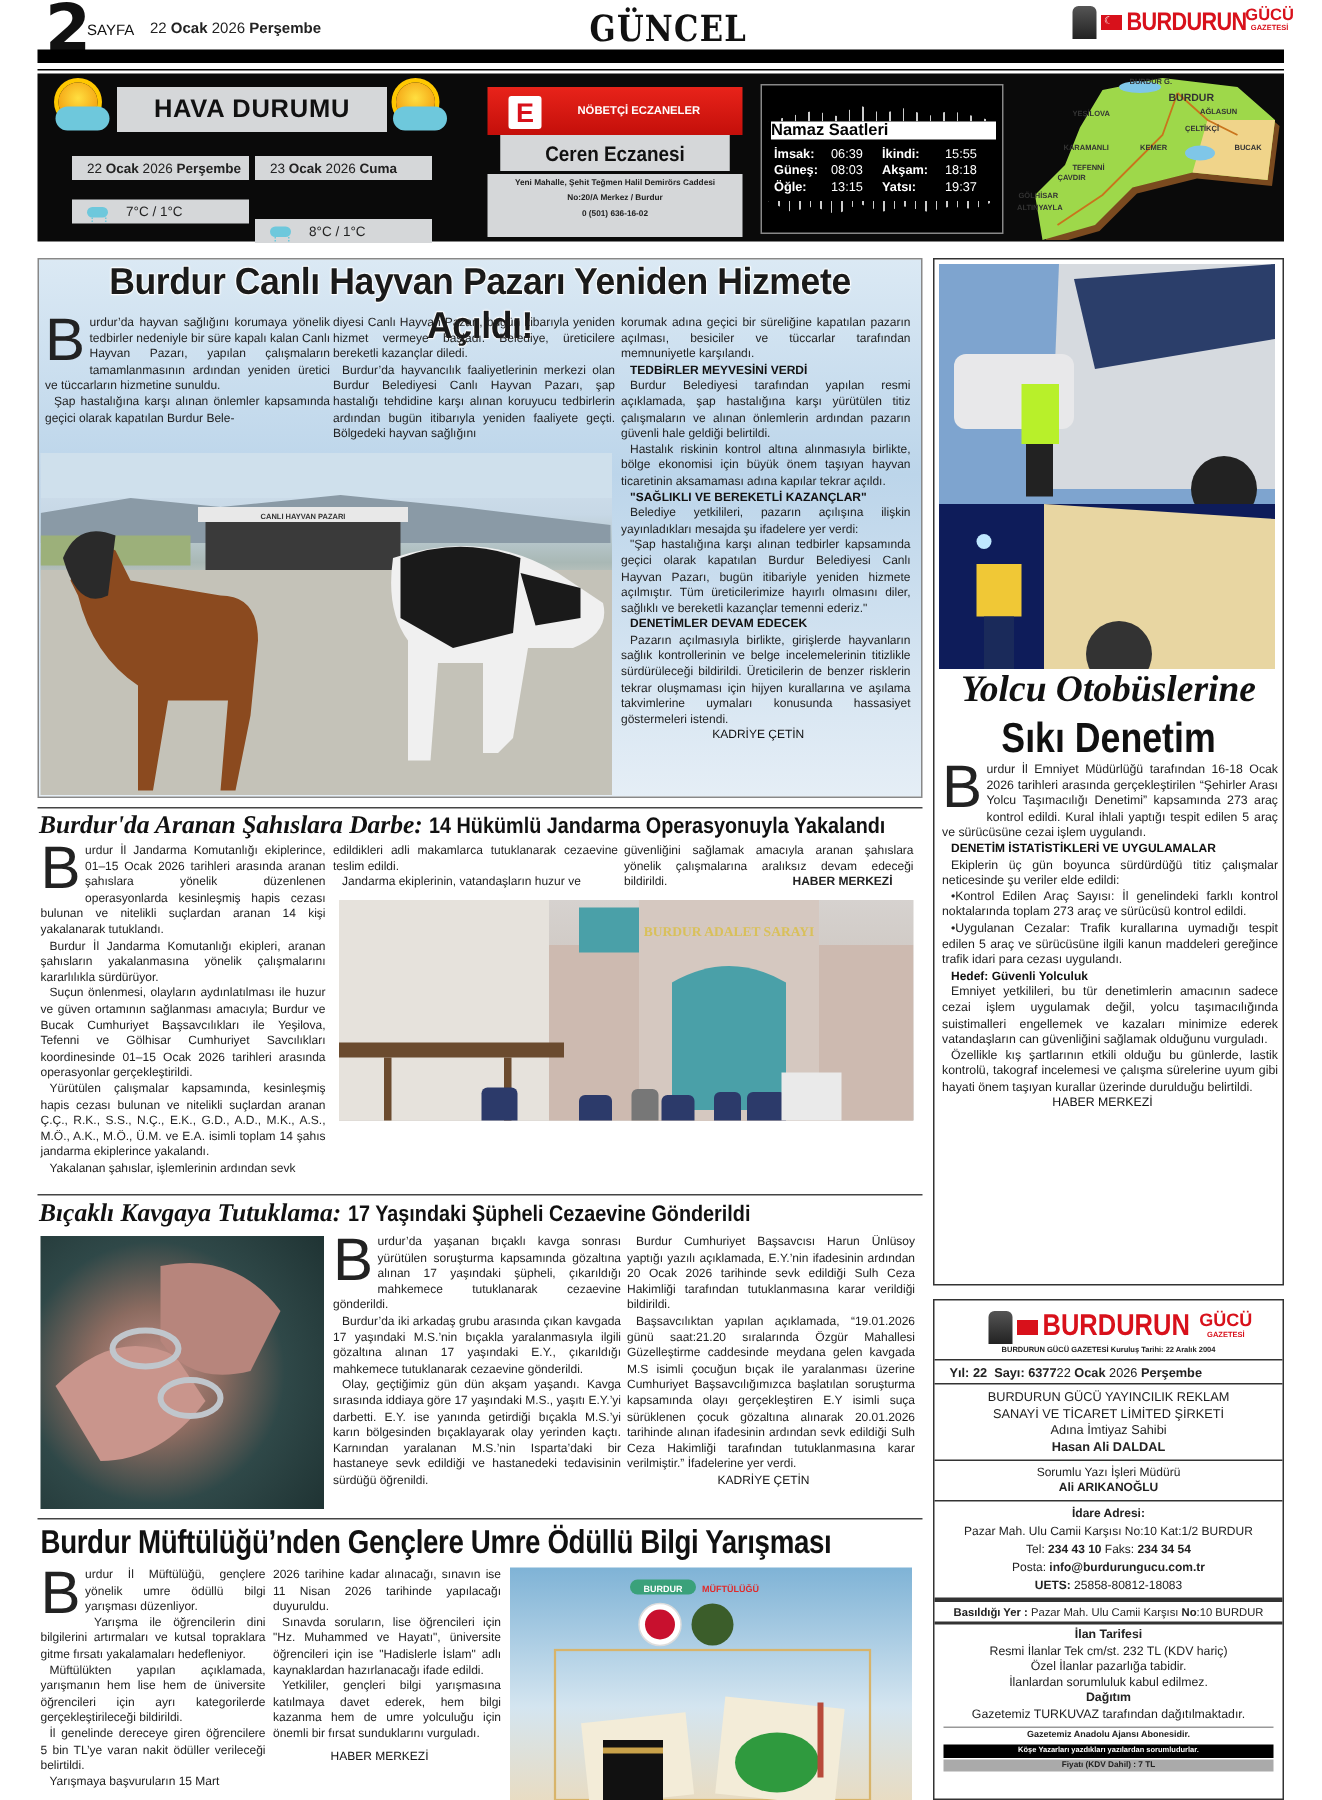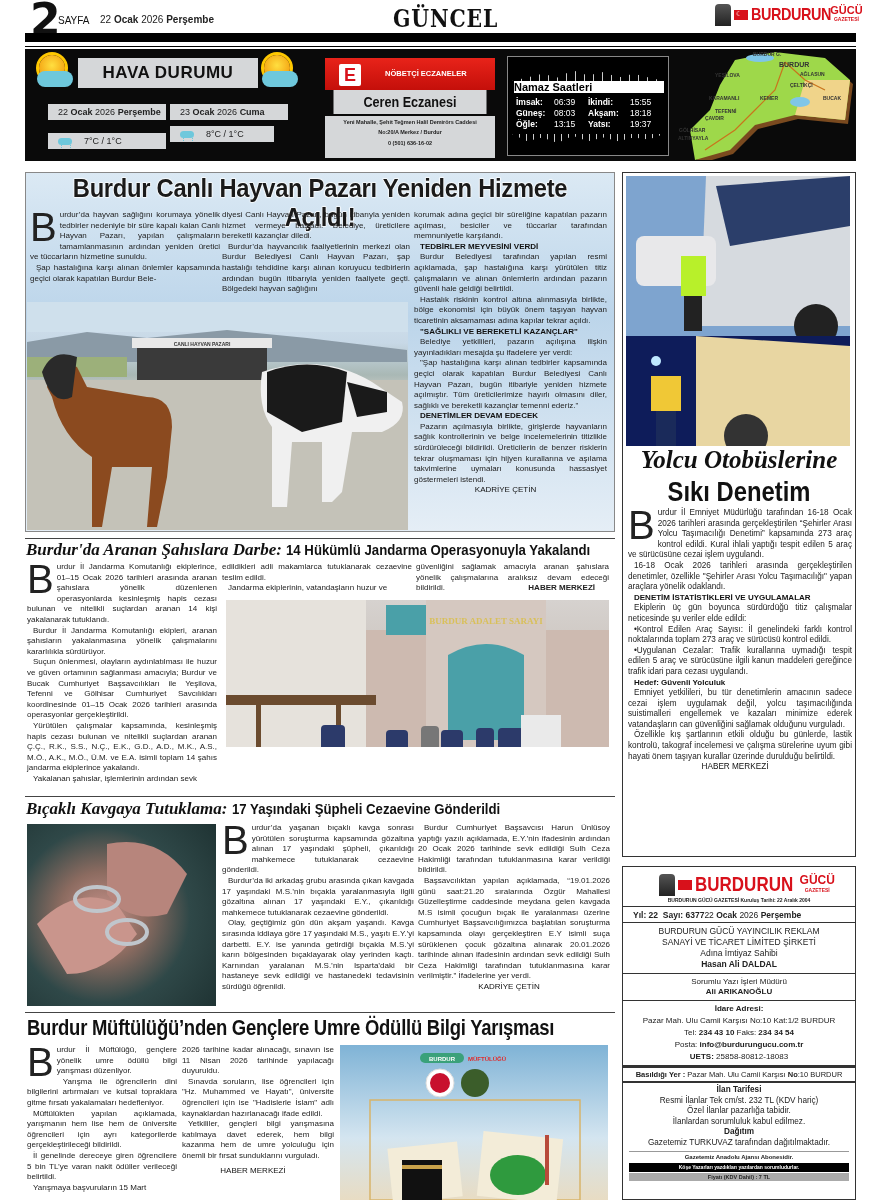--- a/index.html
+++ b/index.html
@@ -96,21 +96,21 @@
     <span class="c"></span>
   </div>
 <div class="abs weather-title">HAVA DURUMU</div>
 <div class="sun" style="left:258px;top:53px">
     <span class="s"></span>
     <span class="c"></span>
   </div>
 <div class="abs wbox" style="left:48px;top:104px;width:118px"><span>22</span> <b>Ocak</b> <span>2026</span> <b>Perşembe</b></div>
 <div class="abs wbox" style="left:170px;top:104px;width:118px"><span>23</span> <b>Ocak</b> <span>2026</span> <b>Cuma</b></div>
 <div class="abs wbox" style="left:48px;top:133px;width:118px"><span class="cloud-ico"></span><span>7°C /  1°C</span></div>
-<div class="abs wbox" style="left:170px;top:126px;width:104px"><span class="cloud-ico"></span><span>8°C /   1°C</span></div>
+<div class="abs wbox" style="left:170px;top:146px;width:118px"><span class="cloud-ico"></span><span>8°C /   1°C</span></div>
 
 <div class="abs pharm">
   <div class="pharm-head">
     <span class="pharm-e">E</span>
     <span class="pharm-lab">NÖBETÇİ ECZANELER</span>
   </div>
   <div class="pharm-name">Ceren Eczanesi</div>
   <div class="pharm-addr">
     <div style="line-height:9px">Yeni Mahalle, Şehit Teğmen Halil Demirörs Caddesi</div>
     <div style="line-height:11px">No:20/A Merkez / Burdur</div>
@@ -320,21 +320,20 @@
     <circle cx="120" cy="260" r="22" fill="#333"></circle>
     <rect x="25" y="200" width="30" height="35" fill="#f0c836"></rect>
     <rect x="30" y="235" width="20" height="35" fill="#1a2a5a"></rect>
     <circle cx="30" cy="185" r="5" fill="#bfe8ff"></circle>
   </svg>
 </div>
 <div class="abs rh1">Yolcu Otobüslerine</div>
 <div class="abs rh2">Sıkı Denetim</div>
 <div class="abs col" style="left:628px;top:508px;width:224px;font-size:8.2px">
   <p class="ni"><span class="drop">B</span><span>urdur İl Emniyet Müdürlüğü tarafından 16-18 Ocak 2026 tarihleri arasında gerçekleştirilen “Şehirler Arası Yolcu Taşımacılığı Denetimi” kapsamında 273 araç kontrol edildi. Kural ihlali yaptığı tespit edilen 5 araç ve sürücüsüne cezai işlem uygulandı.</span></p>
-  <p>16-18 Ocak 2026 tarihleri arasında gerçekleştirilen denetimler, özellikle "Şehirler Arası Yolcu Taşımacılığı" yapan araçlara yönelik odaklandı.</p>
   <div class="sub">DENETİM İSTATİSTİKLERİ VE UYGULAMALAR</div>
   <p>Ekiplerin üç gün boyunca sürdürdüğü titiz çalışmalar neticesinde şu veriler elde edildi:</p>
   <p>•Kontrol Edilen Araç Sayısı: İl genelindeki farklı kontrol noktalarında toplam 273 araç ve sürücüsü kontrol edildi.</p>
   <p>•Uygulanan Cezalar: Trafik kurallarına uymadığı tespit edilen 5 araç ve sürücüsüne ilgili kanun maddeleri gereğince trafik idari para cezası uygulandı.</p>
   <div class="sub">Hedef: Güvenli Yolculuk</div>
   <p>Emniyet yetkilileri, bu tür denetimlerin amacının sadece cezai işlem uygulamak değil, yolcu taşımacılığında suistimalleri engellemek ve kazaları minimize ederek vatandaşların can güvenliğini sağlamak olduğunu vurguladı.</p>
   <p>Özellikle kış şartlarının etkili olduğu bu günlerde, lastik kontrolü, takograf incelemesi ve çalışma sürelerine uyum gibi hayati önem taşıyan kurallar üzerinde durulduğu belirtildi.</p>
   <div class="auth">HABER MERKEZİ</div>
 </div>
 

